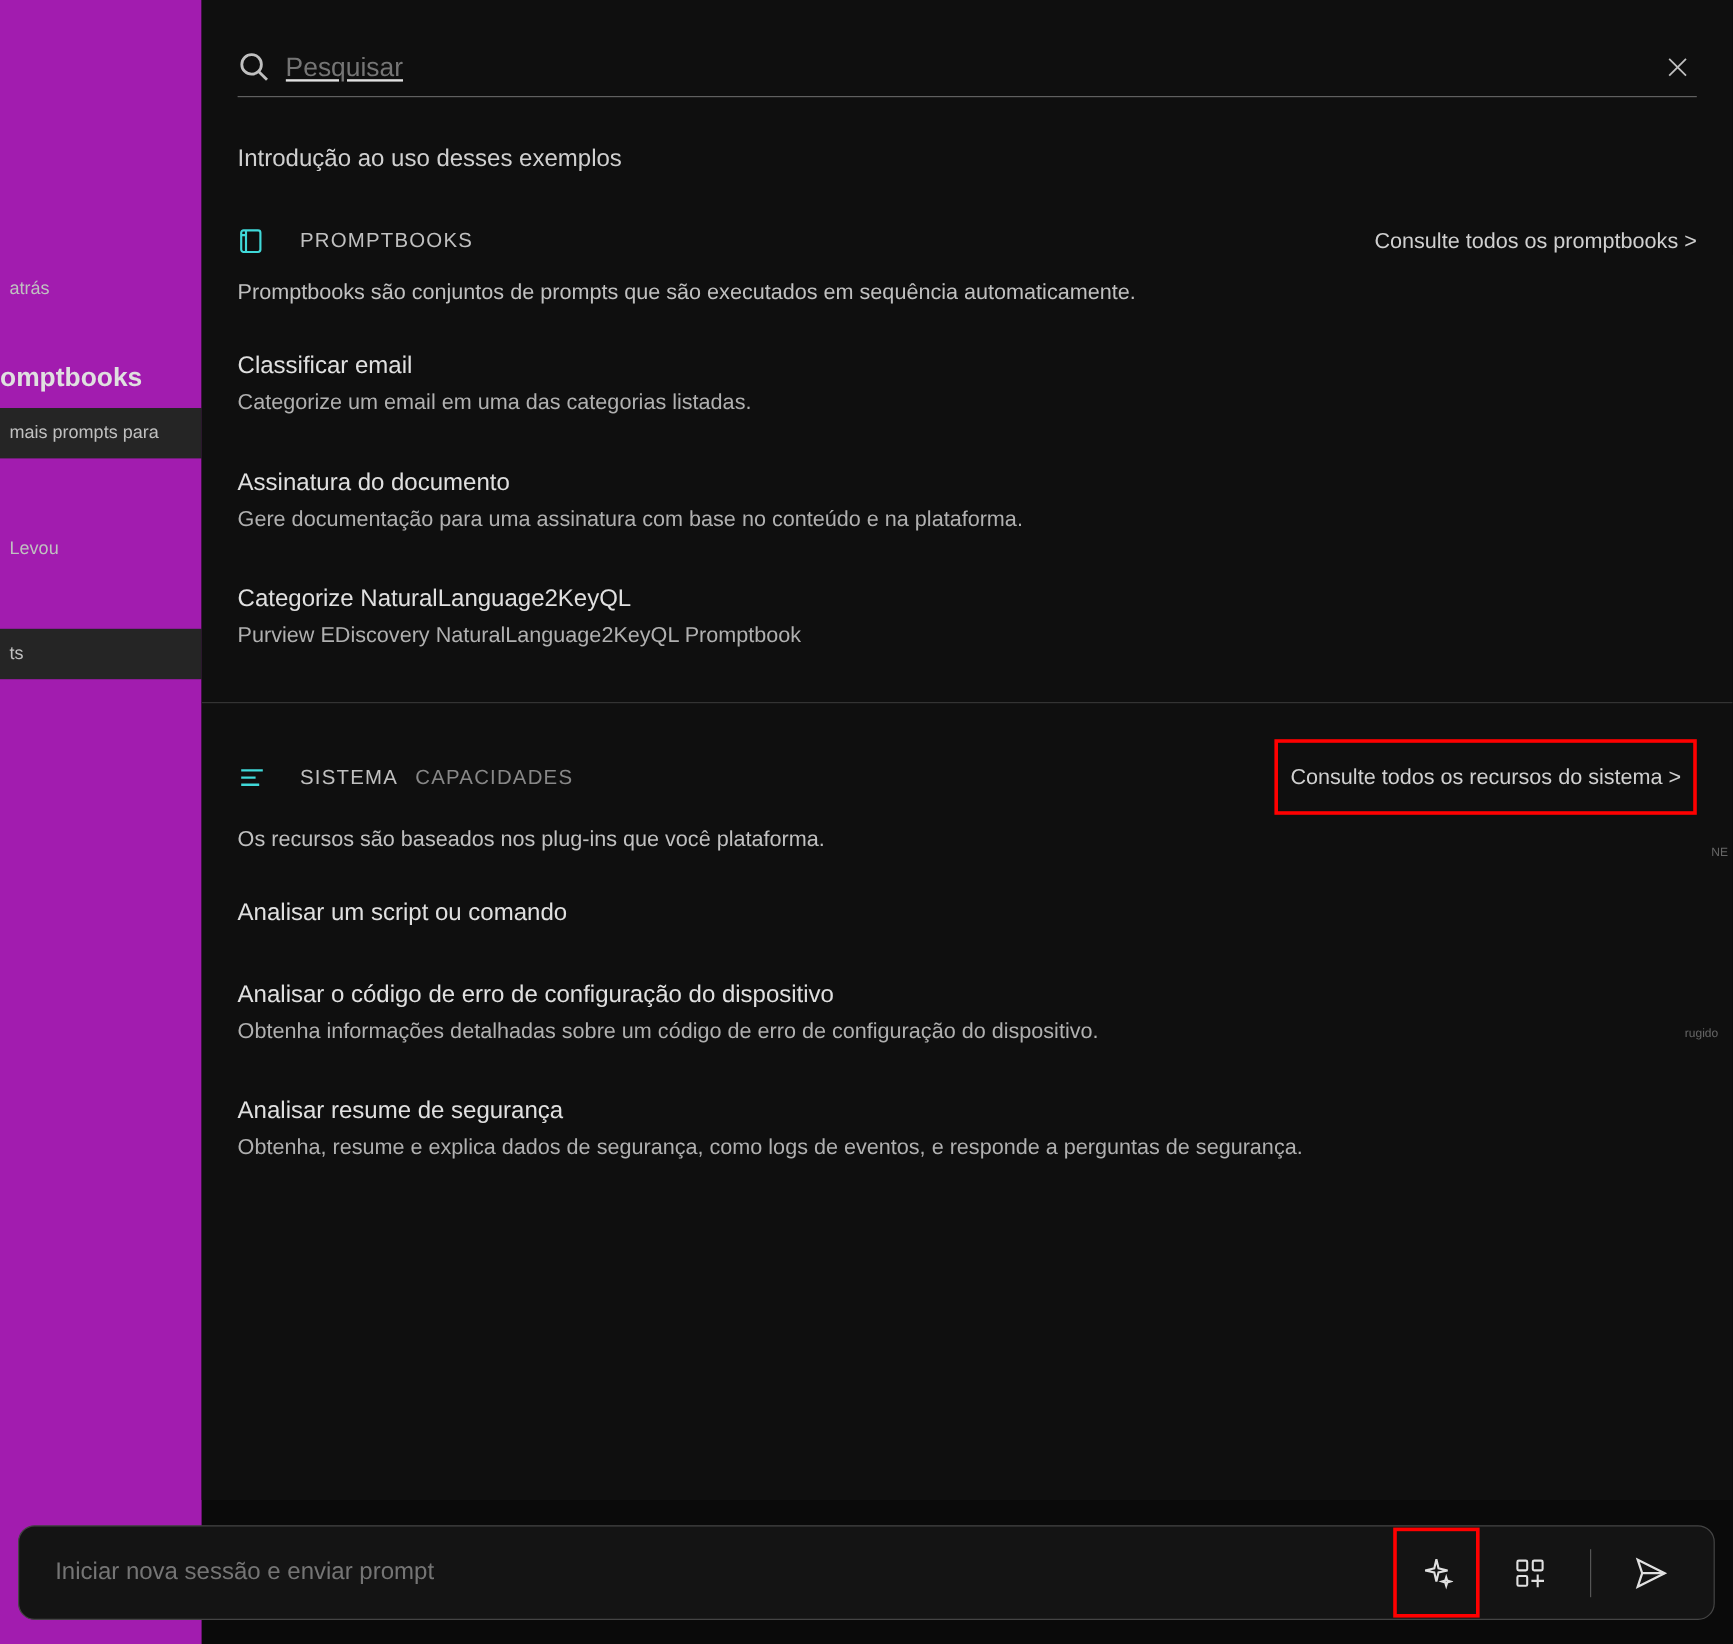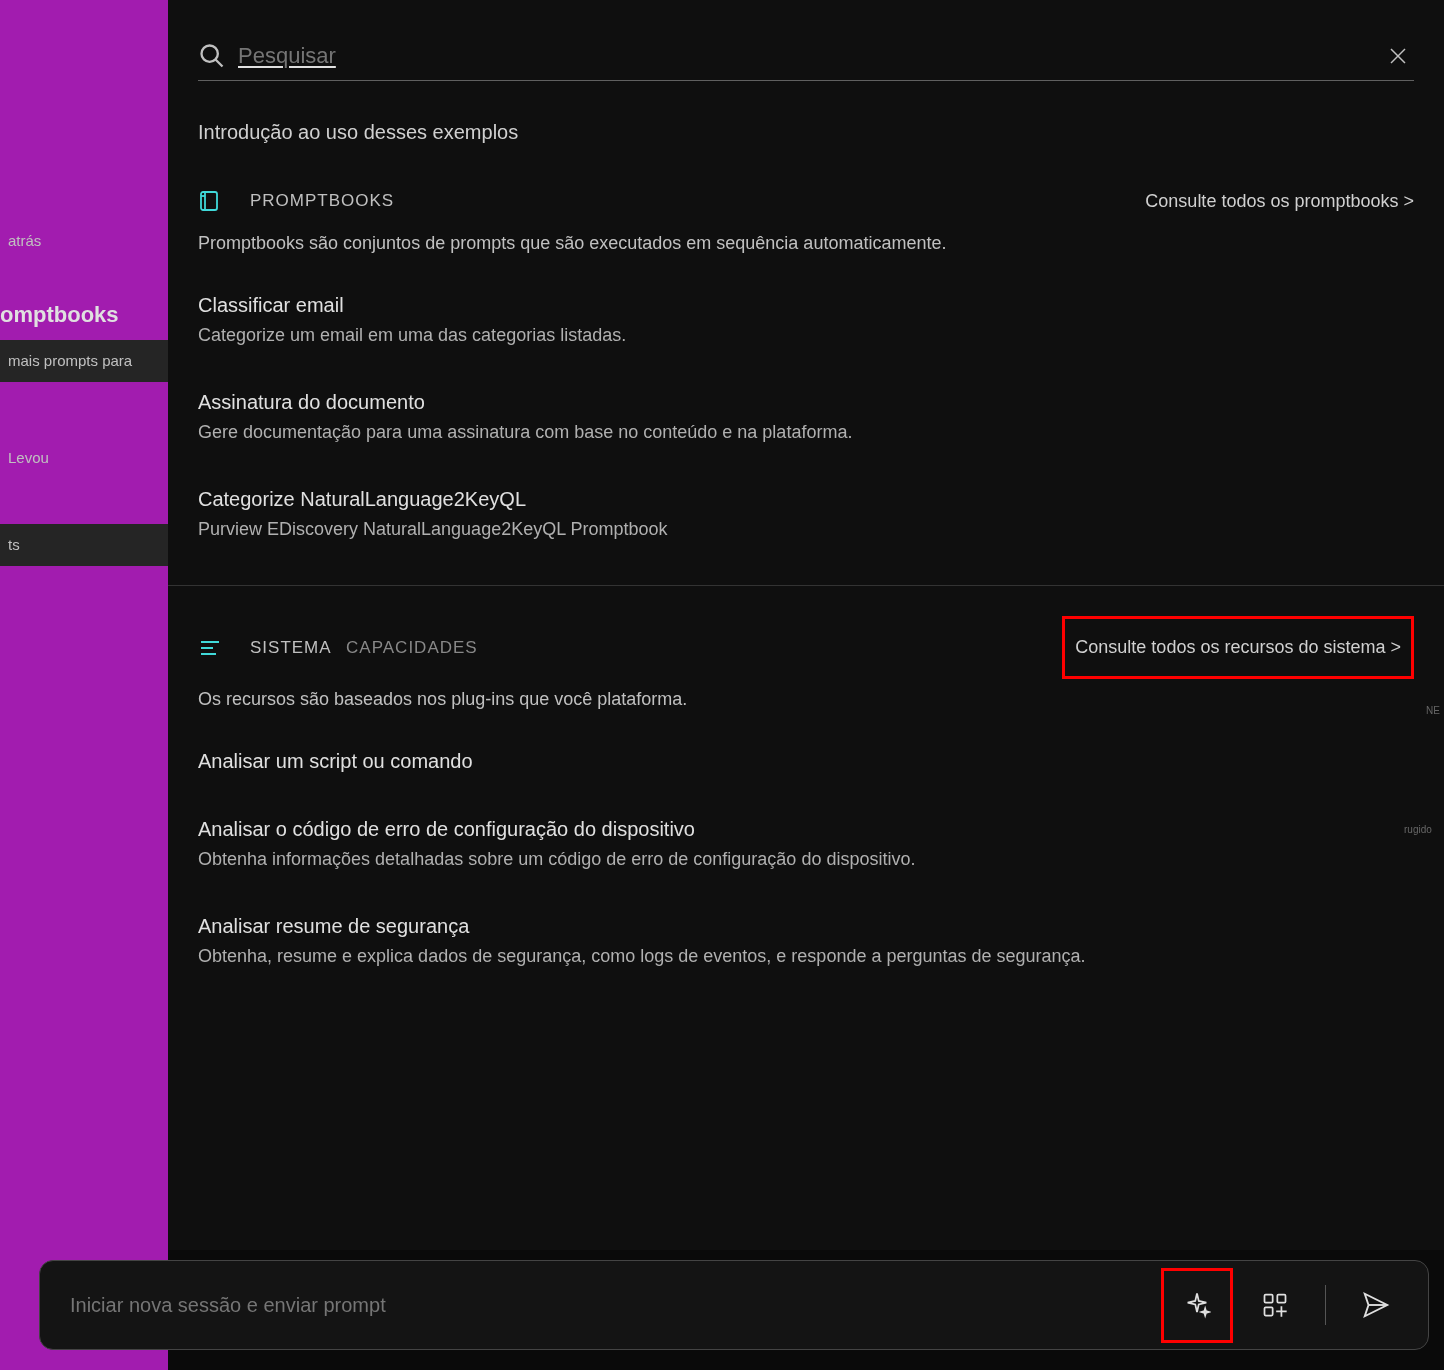--- a/index.html
+++ b/index.html
@@ -173,29 +173,28 @@
     
     .see-all-system-wrapper {
       padding: 18px 10px;
     }
     
     .bottom-bar {
       position: absolute;
       left: 15px;
       right: 15px;
       bottom: 20px;
-      height: 90px;
+      height: 79px;
       background: #141414;
       border: 1px solid #444;
       border-radius: 14px;
       display: flex;
       align-items: center;
       padding: 0 30px;
       gap: 20px;
-      margin-left: 24px;
     }
     
     .prompt-input {
       flex: 1;
       background: transparent;
       border: none;
       outline: none;
       color: #c0c0c0;
       font-size: 20px;
     }
@@ -233,21 +232,21 @@
       font-size: 10px;
       color: #666;
       width: 30px;
       text-align: right;
       padding-right: 4px;
     }
     
     .right-edge-label-2 {
       position: absolute;
       right: 0;
-      top: 824px;
+      top: 856px;
       font-size: 10px;
       color: #666;
       width: 40px;
       text-align: right;
       padding-right: 21px;
     }
   </style>
 </head>
 <body>
 

